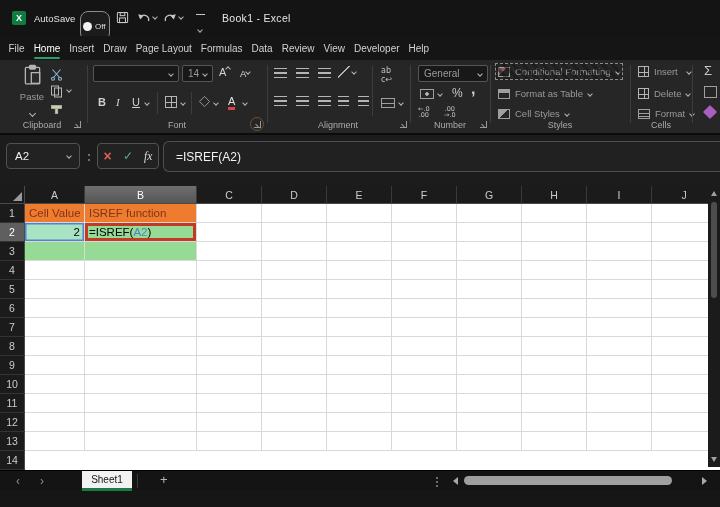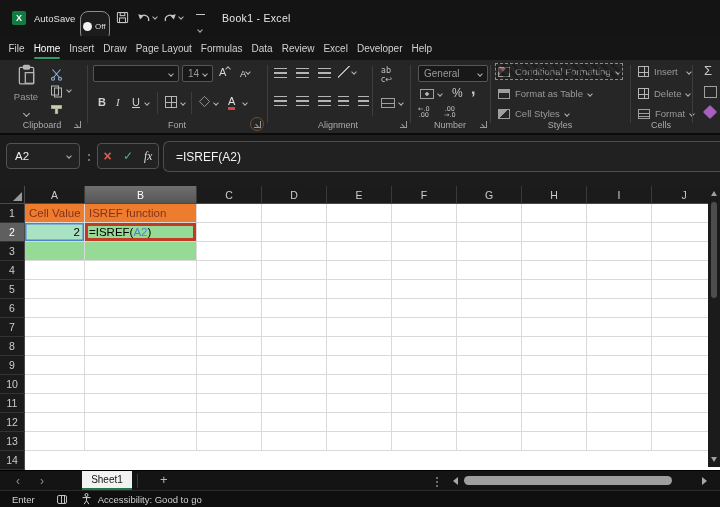--- a/index.html
+++ b/index.html
@@ -169,29 +169,29 @@
   <div class="menubar">
     <nav class="menu-tabs">
         <span class="mtab">File</span>
         <span class="mtab active">Home</span>
         <span class="mtab">Insert</span>
         <span class="mtab">Draw</span>
         <span class="mtab">Page Layout</span>
         <span class="mtab">Formulas</span>
         <span class="mtab">Data</span>
         <span class="mtab">Review</span>
-        <span class="mtab">Excel</span>
+        <span class="mtab">View</span>
         <span class="mtab">Developer</span>
         <span class="mtab">Help</span>
       </nav>
   </div>
 
   <div class="ribbon">
 
-    <div class="abs" style="left:8px;top:4px;width:36px;text-align:center;">
+    <div class="abs" style="left:14px;top:4px;width:36px;text-align:center;">
       <svg width="19" height="22" viewBox="0 0 16 18">
           <g fill="none" stroke="#b5b5b5" stroke-width="1.1">
         <rect x="2" y="2.5" width="12" height="14" rx="1"></rect>
             <rect x="5.5" y="1" width="5" height="3" rx="0.8" fill="#b5b5b5"></rect>
             <rect x="7" y="7" width="7" height="9" fill="#2a2a2a"></rect>
           </g>
         </svg>
       <div class="rlbl" style="margin-top:1px;">Paste</div>
       <span class="chev"></span>
     </div>
@@ -562,26 +562,13 @@
     <span class="hdots">
         <i></i>
         <i></i>
         <i></i>
       </span>
     <span class="htri left"></span>
     <span class="hthumb"></span>
     <span class="htri right"></span>
   </div>
 
-  <div class="statusbar">
-    <span class="smode">Enter</span>
-    <span class="macroico"></span>
-    <span class="accico">
-      <svg width="11" height="12" viewBox="0 0 11 12">
-          <g fill="none" stroke="#d0d0d0" stroke-width="1">
-        <circle cx="5.5" cy="2" r="1.5"></circle>
-            <path d="M1.5 4.6 h8 M5.5 4.4 v3.2 M5.5 7.6 l-2.4 3.6 M5.5 7.6 l2.4 3.6"></path>
-          </g>
-        </svg>
-    </span>
-    <span style="margin-left:6px;">Accessibility: Good to go</span>
-  </div>
 </div>
 
 </body></html>

